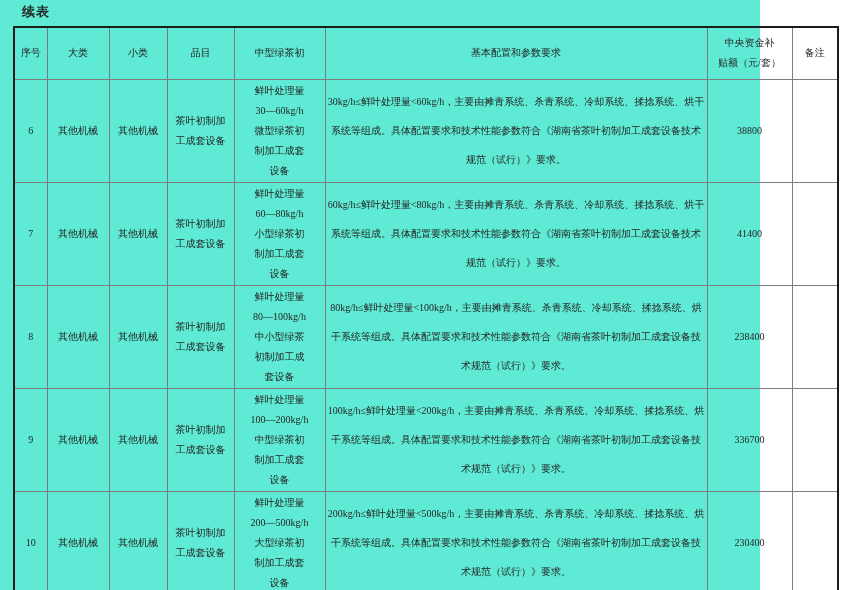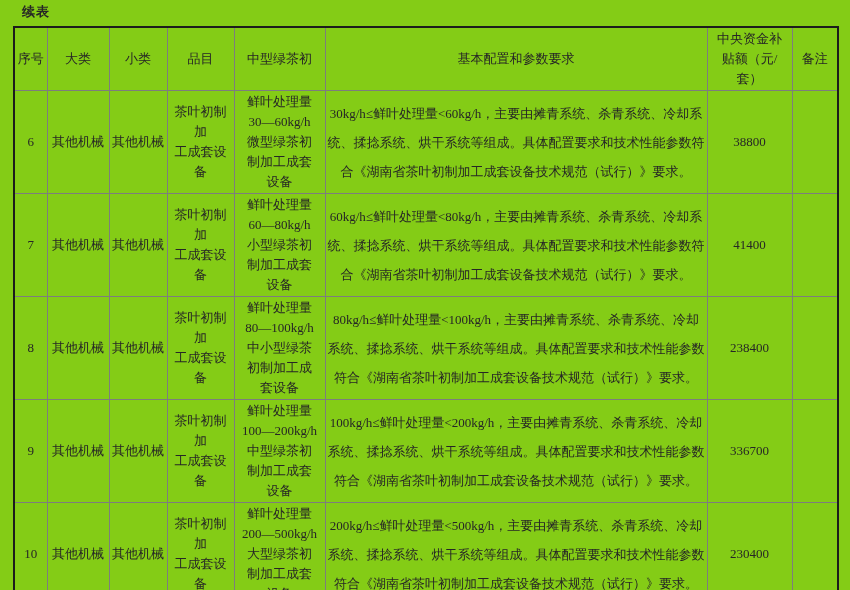--- a/index.html
+++ b/index.html
@@ -7,23 +7,23 @@
     padding: 0;
     background: #ffffff;
     width: 850px;
     height: 590px;
     font-family: "Liberation Serif", "DejaVu Serif", serif;
     color: #262626;
     overflow: hidden;
   }
   .sheet {
     position: relative;
-    width: 850px;
+    width: 760px;
     height: 590px;
-    background: #84cc16;
+    background: #5eead4;
   }
   .continued-label {
     position: absolute;
     left: 22px;
     top: 3px;
     font-size: 13px;
     font-weight: bold;
     letter-spacing: 1px;
   }
   table.subsidy {
@@ -32,21 +32,21 @@
     top: 26px;
     width: 824px;
     border-collapse: collapse;
     table-layout: fixed;
     border: 2px solid #1c1c1c;
   }
   table.subsidy th,
   table.subsidy td {
     border: 1px solid #7d7d7d;
     font-weight: normal;
-    font-size: 13px;
+    font-size: 10px;
     text-align: center;
     vertical-align: middle;
     padding: 1px 2px;
     overflow: hidden;
   }
   tr.header-row { height: 52px; }
   tr.row-h1 { height: 102px; }
   tr.row-h2 { height: 101px; }
   tr.row-h3 { height: 99px; }
   tr.row-h4 { height: 99px; }

